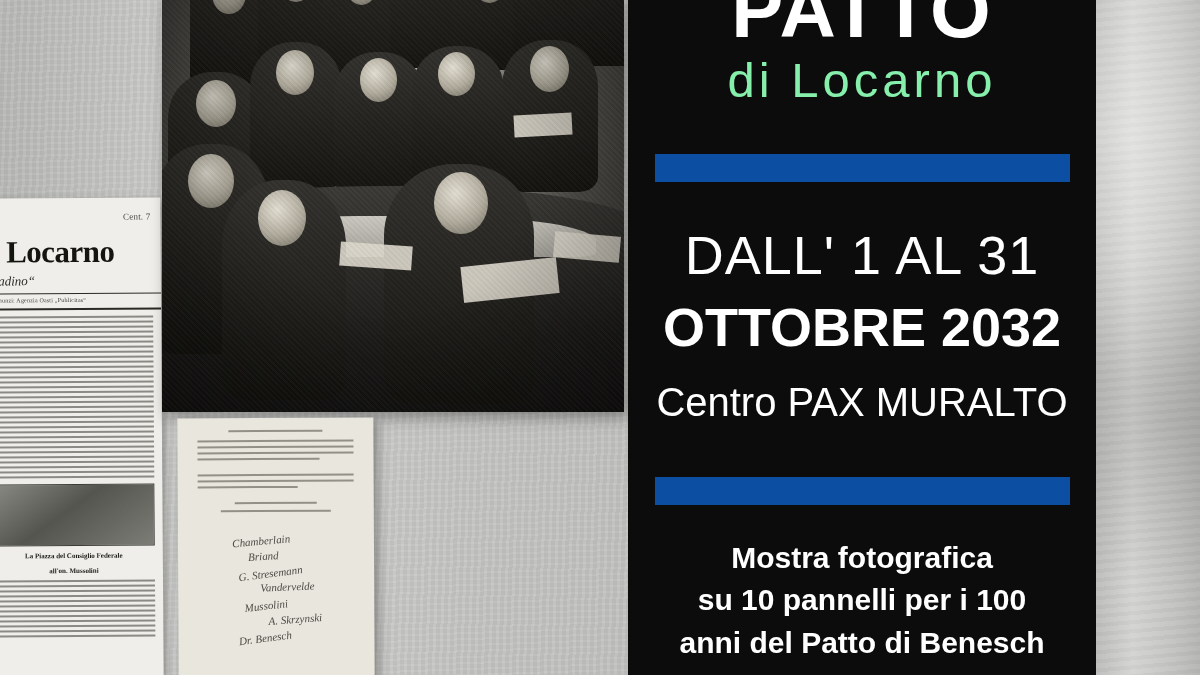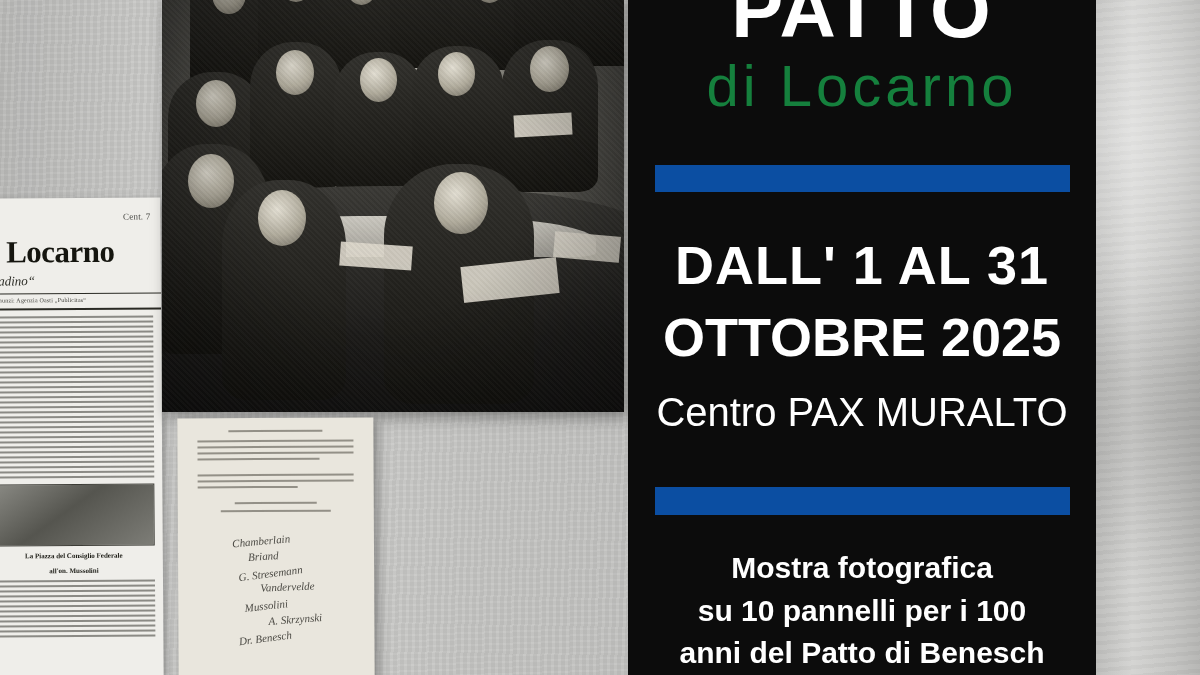--- a/index.html
+++ b/index.html
@@ -251,36 +251,36 @@
   }
   .title-main {
     font-size: 78px;
     font-weight: bold;
     letter-spacing: 2px;
     line-height: .84;
     margin-top: -22px;
     color: #ffffff;
   }
   .title-sub {
-    font-size: 58px;
+    font-size: 49px;
     font-weight: 300;
     letter-spacing: 4px;
     margin-top: 8px;
-    color: #15803d;
+    color: #86efac;
   }
   .bar {
     width: 415px;
     height: 28px;
     background: #0b4ea2;
     margin: 46px 0 0 0;
   }
   .bar.second { margin-top: 52px; }
   .dates {
     font-size: 54px;
-    font-weight: 700;
+    font-weight: 400;
     letter-spacing: 1px;
     margin-top: 42px;
     white-space: nowrap;
   }
   .month {
     font-size: 54px;
     font-weight: bold;
     letter-spacing: 0px;
     margin-top: 10px;
   }
@@ -440,21 +440,21 @@
     </div>
   </div>
 
   <div class="panel">
     <div class="title-main">PATTO</div>
     <div class="title-sub">di Locarno</div>
 
     <div class="bar"></div>
 
     <div class="dates">DALL' 1 AL 31</div>
-    <div class="month">OTTOBRE 2025</div>
+    <div class="month">OTTOBRE 2032</div>
     <div class="venue">Centro PAX MURALTO</div>
 
     <div class="bar second"></div>
 
     <div class="desc">
       <div>Mostra fotografica</div>
       <div>su 10 pannelli per i 100</div>
       <div>anni del Patto di Benesch</div>
     </div>
   </div>

